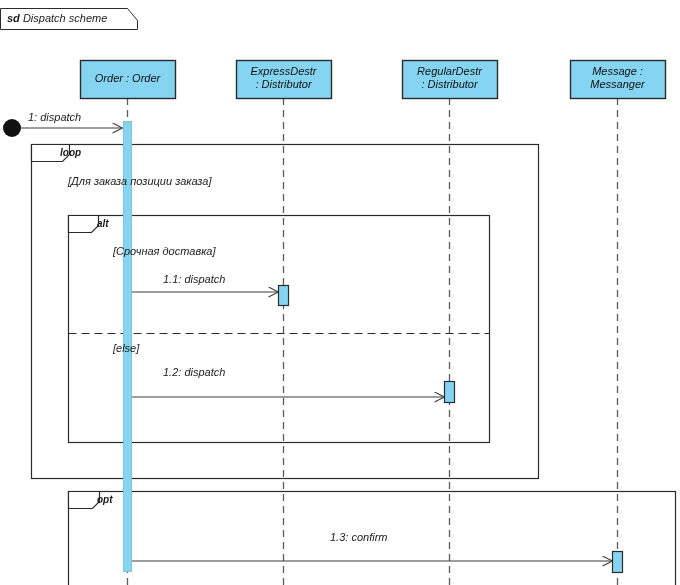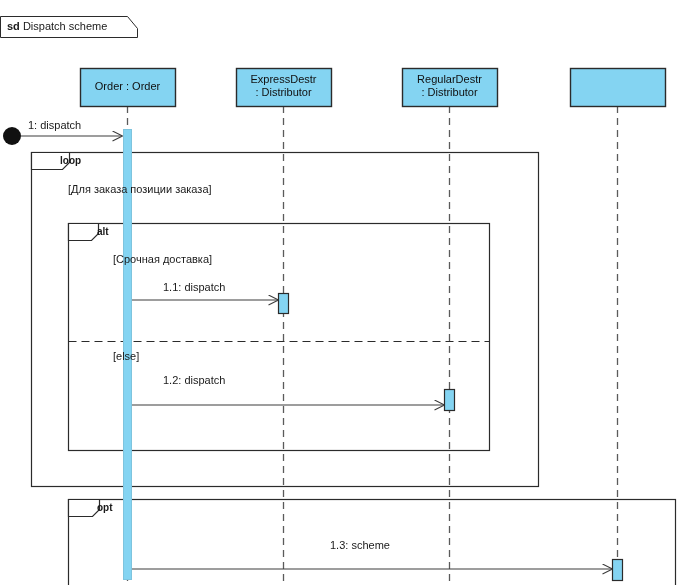--- a/index.html
+++ b/index.html
@@ -2,21 +2,21 @@
 <html><head>
 <meta charset="utf-8">
 <style>
   html,body{margin:0;padding:0;background:#ffffff;}
   body{
     width:680px;height:585px;position:relative;overflow:hidden;
     font-family:"Liberation Sans","DejaVu Sans",sans-serif;
     font-size:11px;color:#1a1a1a;
     -webkit-font-smoothing:antialiased;
   }
-  #stage{position:absolute;left:0;top:16px;width:680px;height:523px;}
+  #stage{position:absolute;left:0;top:8px;width:680px;height:523px;font-style:italic;}
   svg.layer{position:absolute;left:0;top:0;width:680px;height:585px;overflow:visible;}
   .txt{position:absolute;white-space:nowrap;line-height:1.15;}
   .frame-tab-label{font-weight:bold;font-size:10px;padding-left:24px;}
   .diagram-title{font-size:11px;}
   .diagram-title b{font-weight:bold;}
   .lifeline-label{
     position:absolute;text-align:center;white-space:nowrap;
     font-size:11px;color:#101010;line-height:13px;
   }
   .guard{font-size:11px;color:#1a1a1a;}
@@ -95,27 +95,31 @@
   <div class="lifeline-label" style="left:236px;top:57px;width:95px;">
     <div>ExpressDestr</div>
     <div>: Distributor</div>
   </div>
 
   <div class="lifeline-label" style="left:402px;top:57px;width:95px;">
     <div>RegularDestr</div>
     <div>: Distributor</div>
   </div>
 
+  <div class="lifeline-label" style="left:570px;top:57px;width:95px;">
+    <div>Message :</div>
+    <div>Messanger</div>
+  </div>
 
   <div class="txt frame-tab-label" style="left:36px;top:139px;">loop</div>
   <div class="txt frame-tab-label" style="left:73px;top:210px;">alt</div>
   <div class="txt frame-tab-label" style="left:73px;top:486px;">opt</div>
 
   <div class="txt guard" style="left:68px;top:167px;">[Для заказа позиции заказа]</div>
   <div class="txt guard" style="left:113px;top:237px;">[Срочная доставка]</div>
   <div class="txt guard" style="left:113px;top:334px;">[else]</div>
 
   <div class="txt msg-label" style="left:28px;top:103px;">1: dispatch</div>
   <div class="txt msg-label" style="left:163px;top:265px;">1.1: dispatch</div>
   <div class="txt msg-label" style="left:163px;top:358px;">1.2: dispatch</div>
-  <div class="txt msg-label" style="left:330px;top:523px;">1.3: scheme</div>
+  <div class="txt msg-label" style="left:330px;top:523px;">1.3: confirm</div>
 
 </div>
 
 </body></html>

